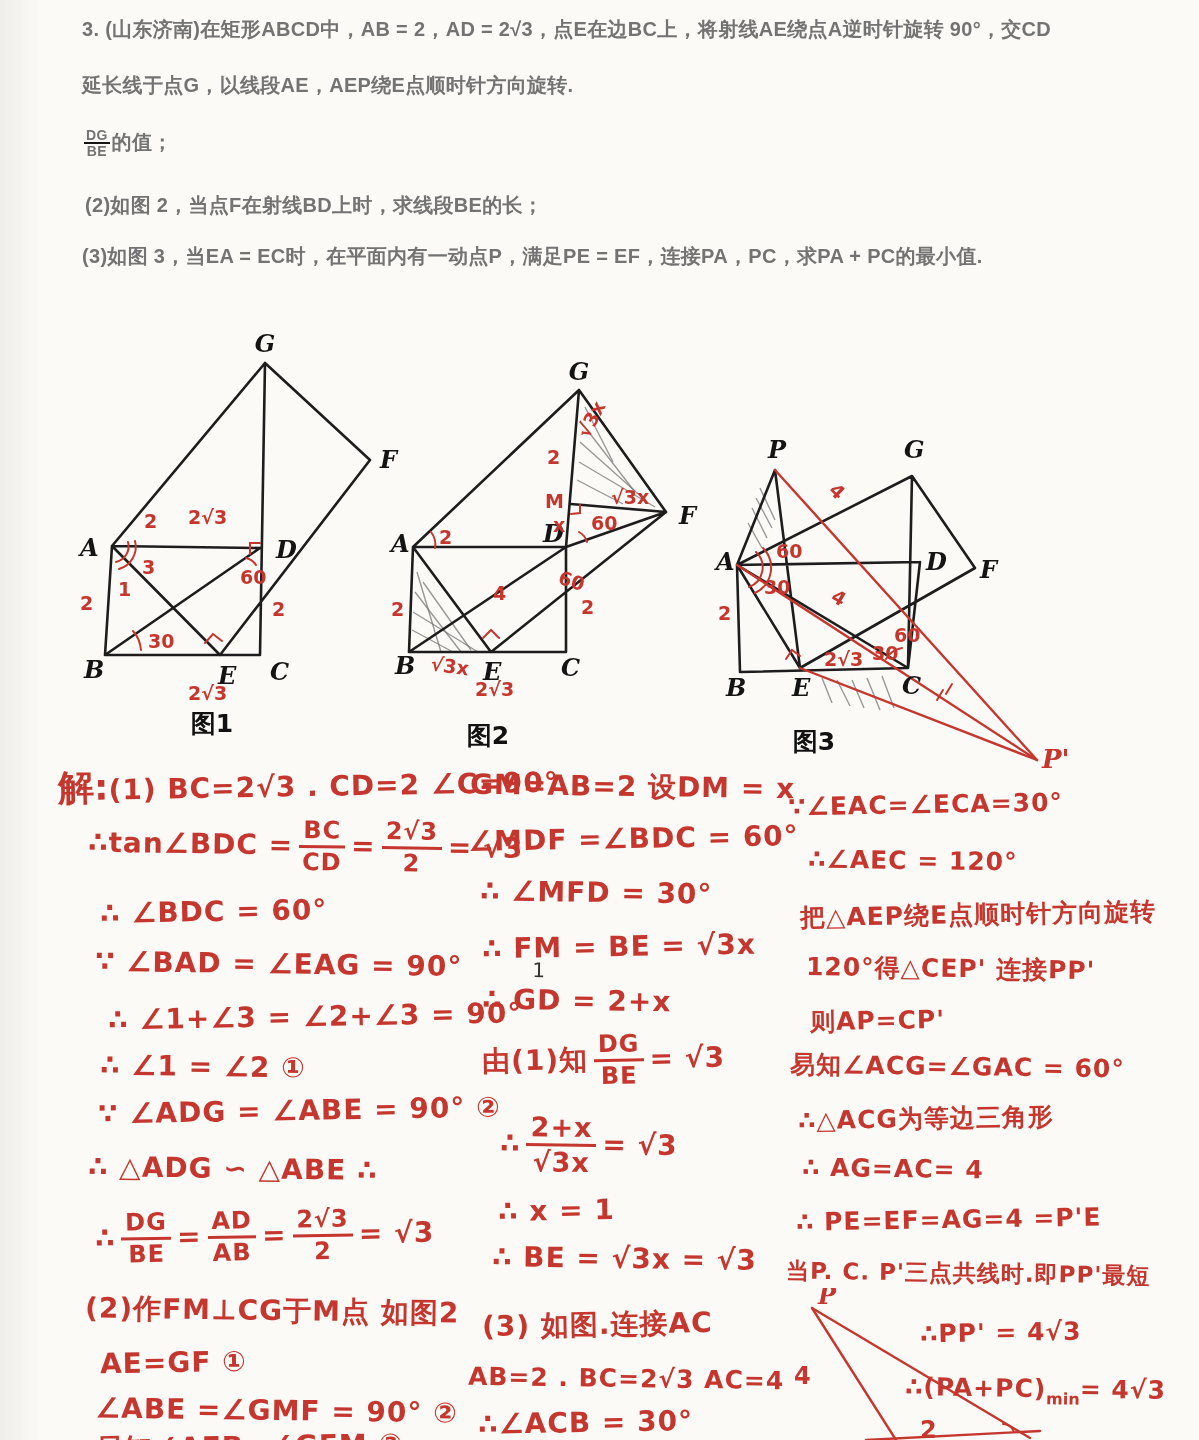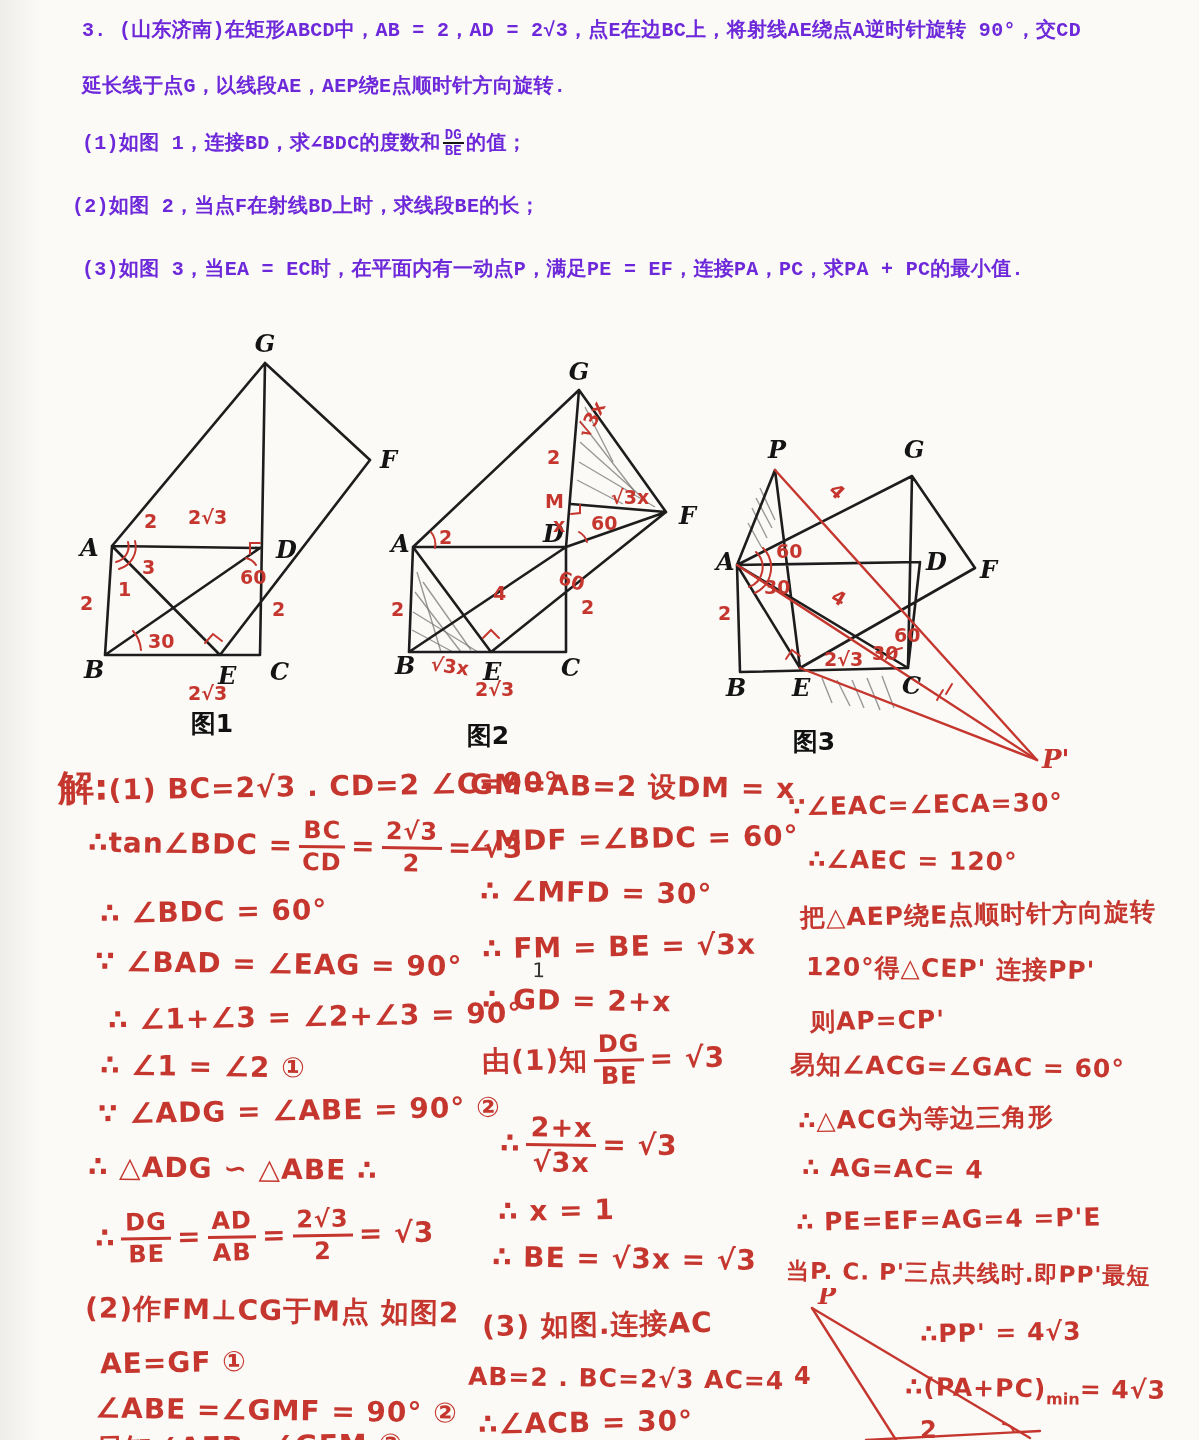--- a/index.html
+++ b/index.html
@@ -4,22 +4,22 @@
 <style>
   html,body{margin:0;padding:0;}
   body{
     width:1199px;height:1440px;position:relative;overflow:hidden;
     background:#fbfaf7;
     font-family:"DejaVu Sans",sans-serif;
   }
   body:before{content:"";position:absolute;left:0;top:0;bottom:0;width:40px;
     background:linear-gradient(90deg,rgba(0,0,0,.05),rgba(0,0,0,0));pointer-events:none}
   
-  .print{position:absolute;color:#6d28d9;font-weight:bold;white-space:nowrap;
-    font-family:Liberation Mono, monospace;font-size:20px;letter-spacing:.3px}
+  .print{position:absolute;color:#737373;font-weight:bold;white-space:nowrap;
+    font-family:Liberation Sans, sans-serif;font-size:20px;letter-spacing:.3px}
   .pfr{display:inline-block;vertical-align:middle;text-align:center;line-height:1.02;
     font-size:14px;margin:0 2px}
   .pfr .n{display:block;border-bottom:2px solid #161616;padding:0 2px}
   .pfr .d{display:block}
   
   .hw{position:absolute;color:#c5372e;font-weight:bold;white-space:nowrap;
     font-family:"DejaVu Sans",sans-serif;font-size:28px;letter-spacing:1px}
   .hw.small{font-size:25px}
   .hw.tiny{font-size:23px}
   .rotA{transform:rotate(-1deg)}
@@ -41,24 +41,24 @@
   .cap{font-family:"DejaVu Sans",sans-serif;font-weight:bold;font-size:25px;fill:#111}
   .pencil line{stroke:#777;stroke-width:1.4;opacity:.75}
 </style>
 </head>
 <body>
 
 <div>
   <div class="print" style="left:82px;top:16px">3.  (山东济南)在矩形ABCD中，AB = 2，AD = 2√3，点E在边BC上，将射线AE绕点A逆时针旋转 90°，交CD</div>
   <div class="print" style="left:82px;top:72px">延长线于点G，以线段AE，AEP绕E点顺时针方向旋转.</div>
   <div class="print" style="left:82px;top:128px">
-    <span>(1)如图 1，连接BD，求∠BDC的度数和</span><span class="pfr"><span class="n">DG</span><span class="d">BE</span></span><span>的值；</span>
+    <span class="pfr"><span class="n">DG</span><span class="d">BE</span></span><span>的值；</span>
   </div>
-  <div class="print" style="left:72px;top:192px">(2)如图 2，当点F在射线BD上时，求线段BE的长；</div>
-  <div class="print" style="left:82px;top:255px">(3)如图 3，当EA = EC时，在平面内有一动点P，满足PE = EF，连接PA，PC，求PA + PC的最小值.</div>
+  <div class="print" style="left:85px;top:192px">(2)如图 2，当点F在射线BD上时，求线段BE的长；</div>
+  <div class="print" style="left:82px;top:243px">(3)如图 3，当EA = EC时，在平面内有一动点P，满足PE = EF，连接PA，PC，求PA + PC的最小值.</div>
 </div>
 
 <svg class="fig" style="left:50px;top:328px" width="362" height="412" viewBox="0 0 362 412">
   <g class="blk">
     <path d="M62,218 L210,220 M62,218 L55,327 M55,327 L210,327 M215,35 L210,327 M62,218 L215,35 M215,35 L320,132 M170,327 L320,132 M62,218 L170,327 M55,327 L210,220"></path>
   </g>
   <g class="vlab">
     <text x="215" y="24" text-anchor="middle">G</text>
     <text x="330" y="140">F</text>
     <text x="30" y="228">A</text>

